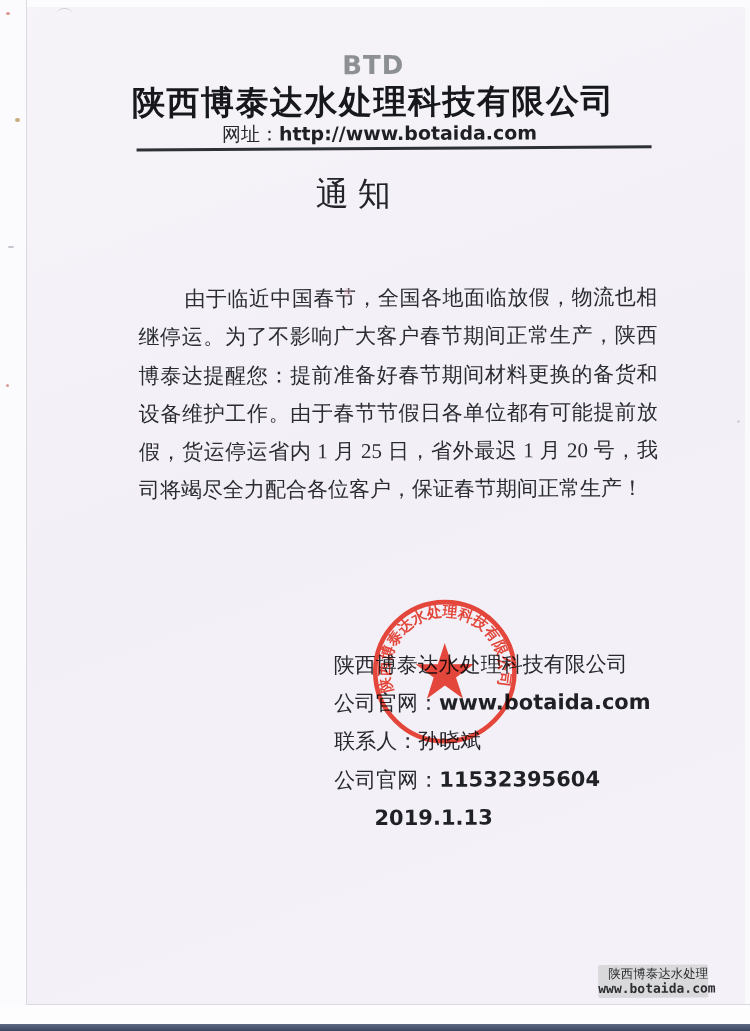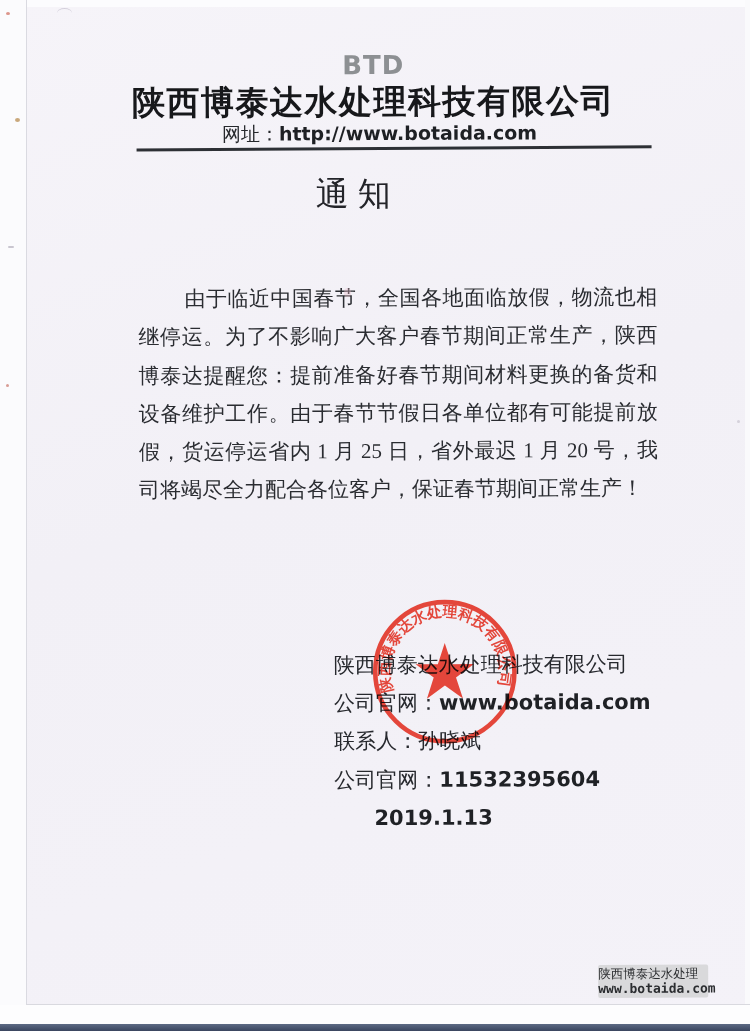--- a/index.html
+++ b/index.html
@@ -33,21 +33,21 @@
   .sig{position:absolute;top:646px;left:333px;font-size:21px;line-height:38.2px;
     color:#27292e;white-space:nowrap;}
   .sig .latin{font-family:"DejaVu Sans","Liberation Sans",sans-serif;
     font-weight:bold;font-size:21px;color:#1f2125;}
   .sig .date-line{padding-left:40px;}
   
   .seal{position:absolute;left:357px;top:585px;width:174px;height:174px;
     mix-blend-mode:multiply;opacity:0.93;}
   
   .wm{position:absolute;left:596px;top:966px;width:110px;height:33px;
-    background:rgba(215,215,218,0.96);border-radius:2px;text-align:left;
+    background:rgba(215,215,218,0.96);border-radius:2px;text-align:right;
     padding-top:2px;box-sizing:border-box;color:#2b2d30;}
   .wm .l1{font-size:12.5px;line-height:15px;font-family:"Liberation Sans",sans-serif;}
   .wm .l2{font-size:13px;line-height:14px;font-weight:bold;
     font-family:"DejaVu Sans Mono","Liberation Mono",monospace;}
   
   .edge-left{position:absolute;left:0;top:0;width:26px;height:1031px;
     background:#fbfbfd;border-right:1px solid #dadae1;}
   .edge-top{position:absolute;left:0;top:0;width:750px;height:7px;background:#fcfcfe;}
   .edge-right{position:absolute;right:0;top:0;width:5px;height:1031px;background:#fafafc;}
   .paper-bottom-line{position:absolute;left:26px;top:1004px;width:724px;height:1px;background:#d9d9df;}

